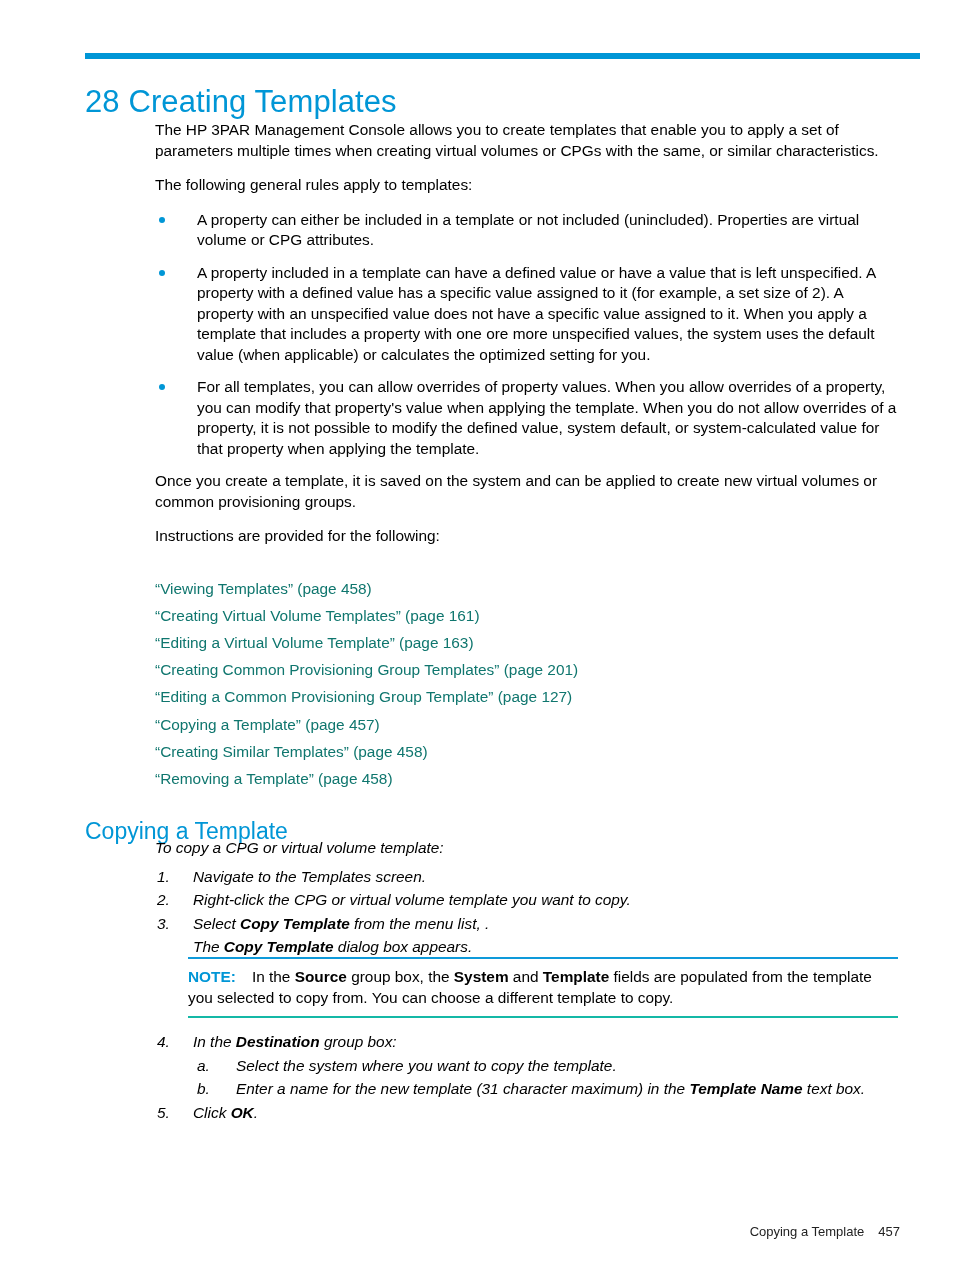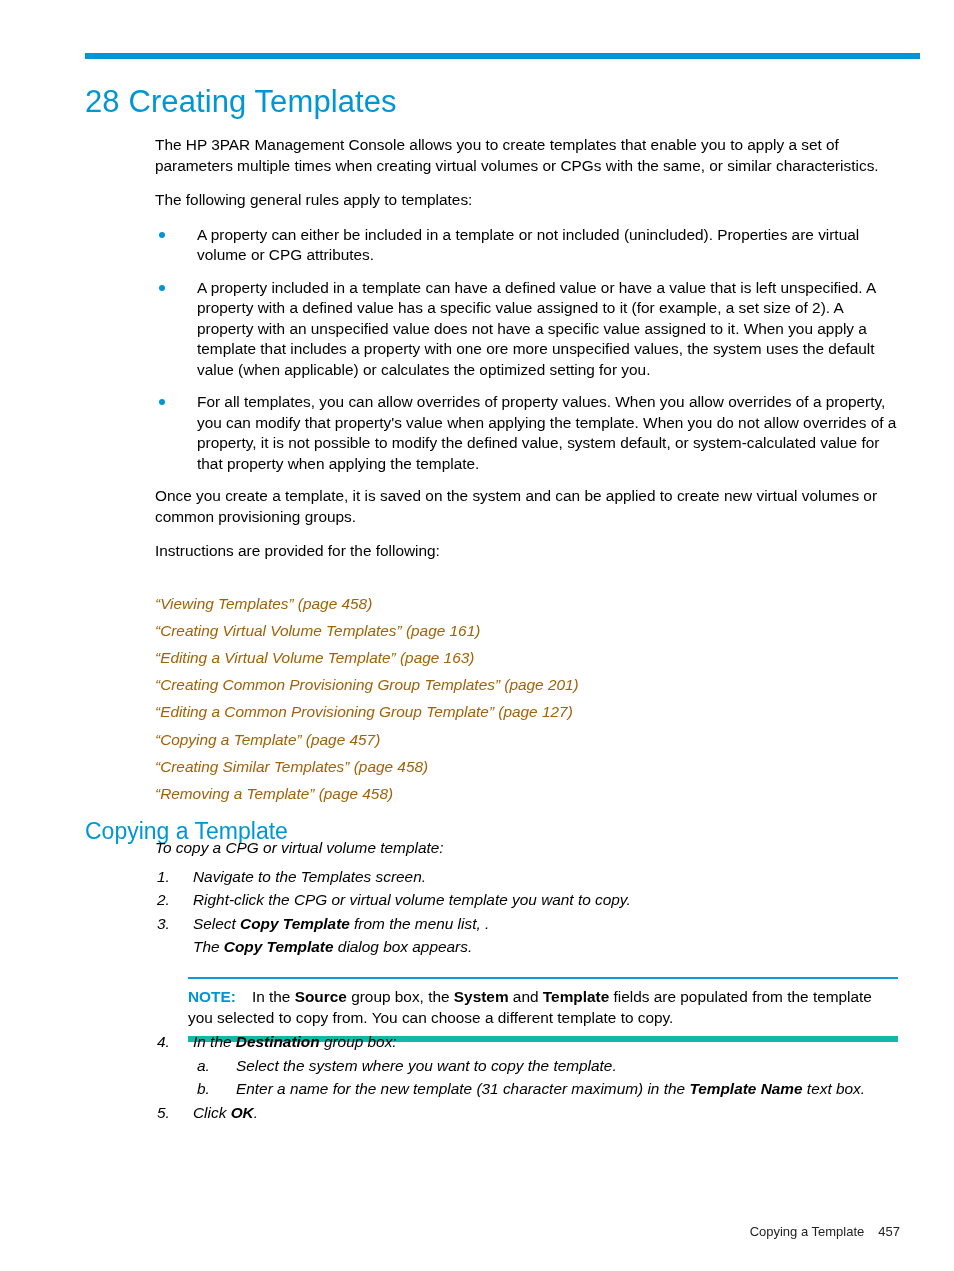--- a/index.html
+++ b/index.html
@@ -39,21 +39,21 @@
     font-weight: normal;
     color: #0096d6;
     letter-spacing: 0.1px;
     white-space: nowrap;
   }
 
   
   .body-col {
     position: absolute;
     left: 155px;
-    top: 135px;
+    top: 120px;
     width: 745px;
   }
   p.para {
     margin: 0 0 14px 0;
     font-size: 15.4px;
     line-height: 20.5px;
     color: #000;
     text-align: left;
   }
   p.para.tight { margin-bottom: 28px; }
@@ -84,23 +84,22 @@
     margin: 0;
     padding: 0;
     list-style: none;
   }
   .xref-list li {
     font-size: 15.4px;
     line-height: 27.2px;
     color: #0e9ada;
   }
   .xref {
-    color: #a16207;
+    color: #0f766e;
     text-decoration: none;
-    font-style: italic;
   }
 
   
   .section-heading {
     position: absolute;
     left: 85px;
     top: 799px;
     font-size: 23px;
     font-weight: normal;
     color: #0096d6;
@@ -161,24 +160,23 @@
     padding-left: 38px;
   }
 
   
   .note-box {
     position: absolute;
     left: 188px;
     top: 957px;
     width: 710px;
     border-top: 2px solid #0e9ada;
-    border-bottom: 6px solid #14b8a6;
+    border-bottom: 2px solid #14b8a6;
     padding: 7px 0 8px 0;
     box-sizing: border-box;
-    margin-top: 20px;
   }
   .note-body {
     font-size: 15.4px;
     line-height: 21px;
   }
   .note-label {
     color: #0096d6;
     font-weight: bold;
     margin-right: 16px;
   }

